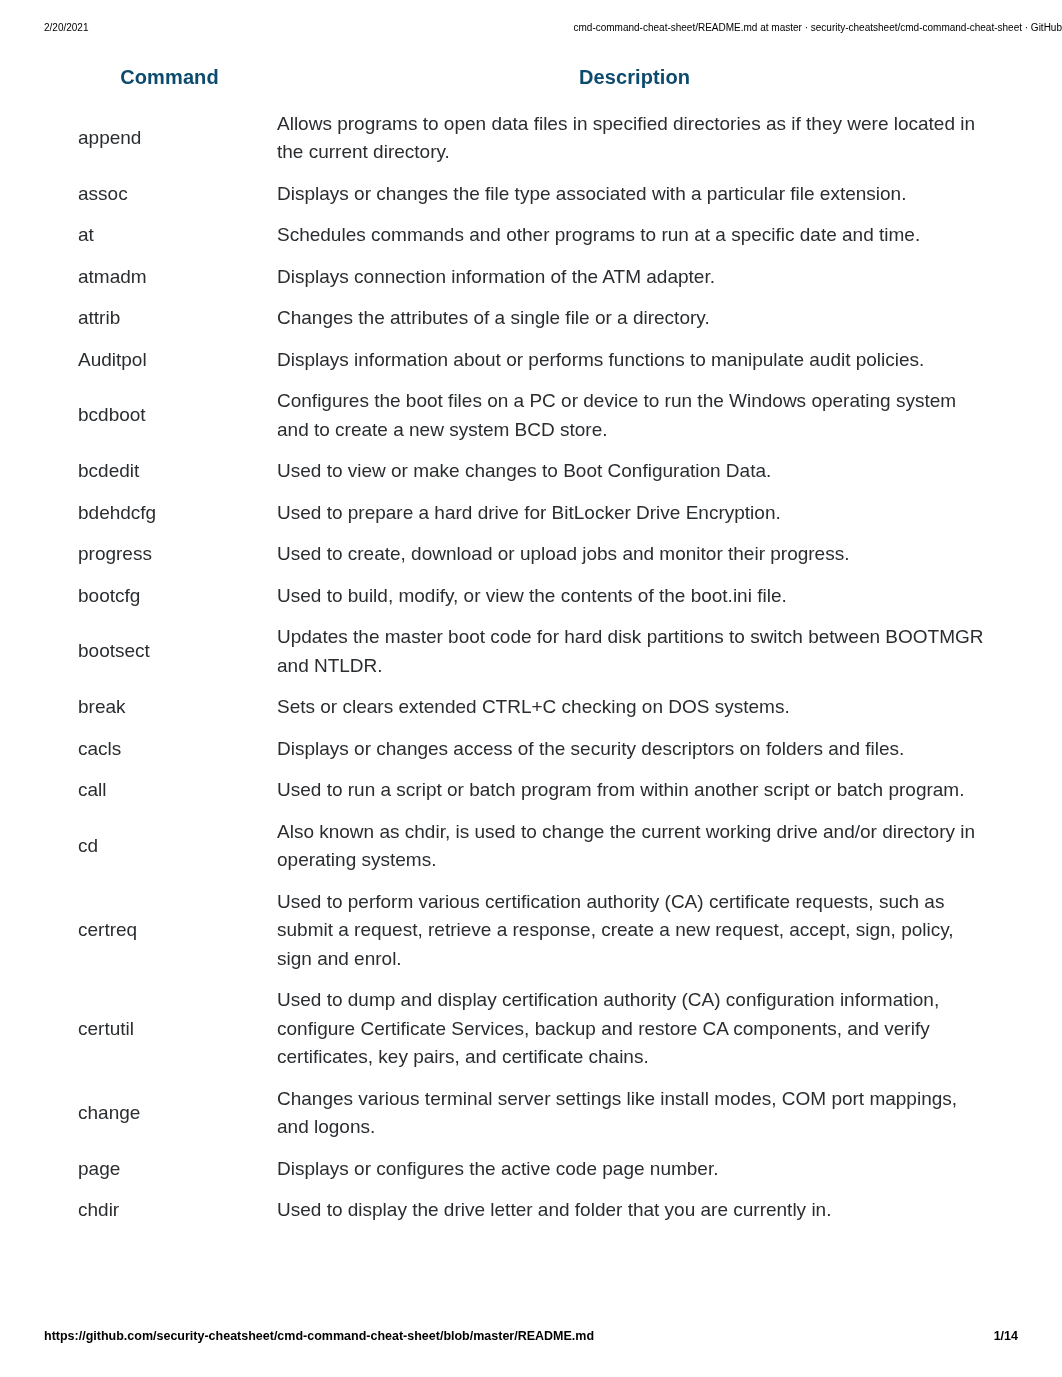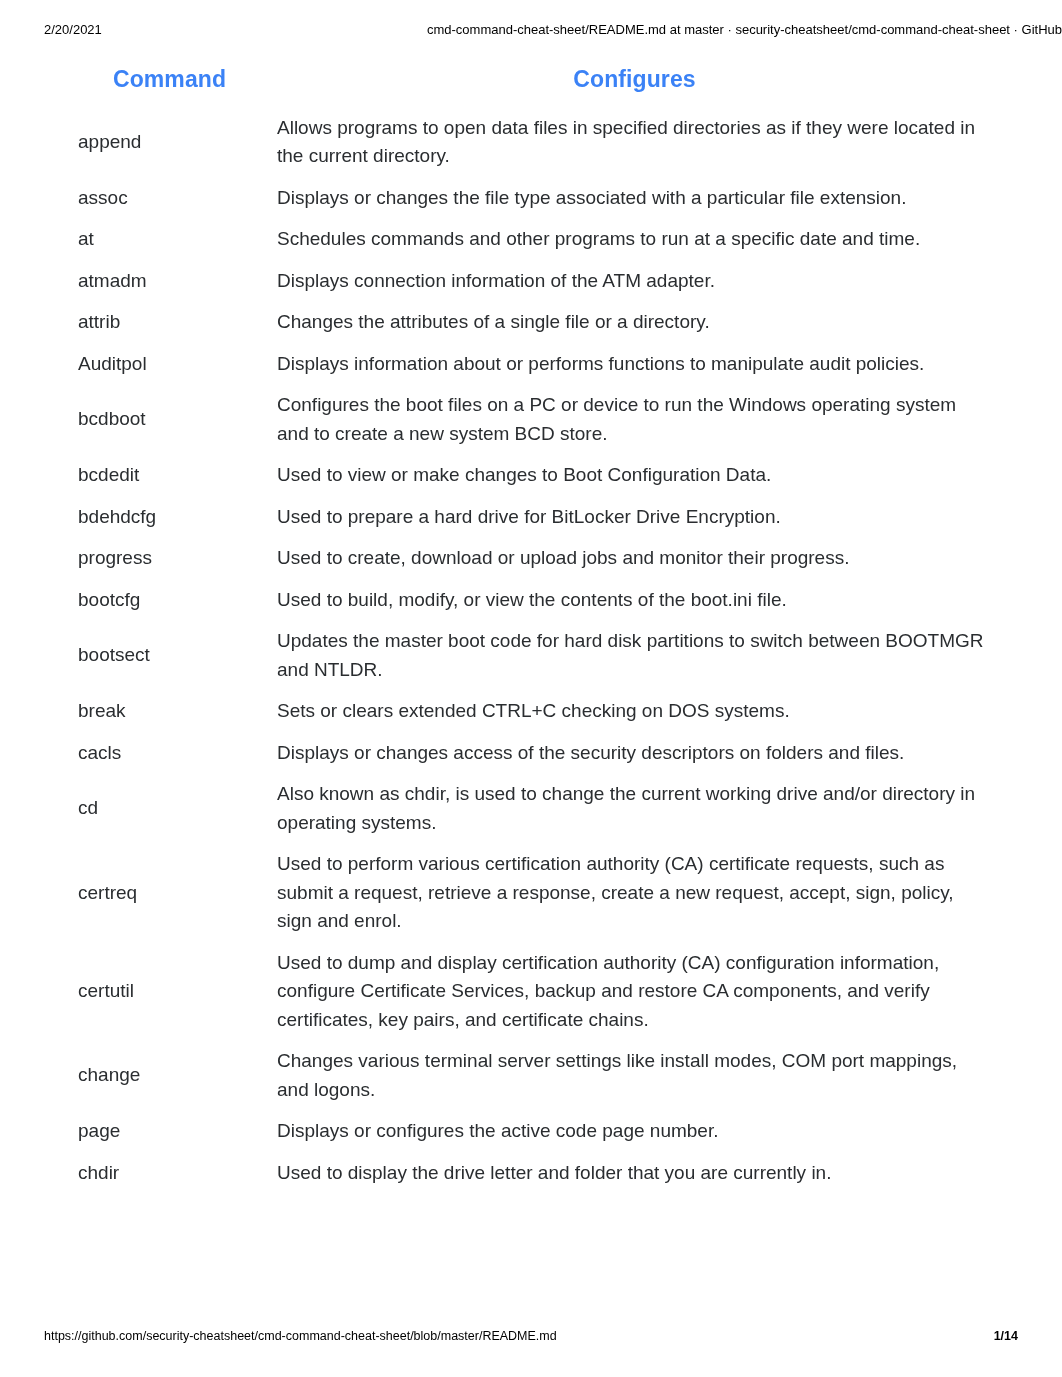--- a/index.html
+++ b/index.html
@@ -18,21 +18,21 @@
   }
 
   
   .print-header {
     position: absolute;
     top: 22px;
     left: 0;
     width: 1062px;
     height: 20px;
     font-family: "Liberation Sans", sans-serif;
-    font-size: 13px;
+    font-size: 10px;
     color: #000000;
     white-space: nowrap;
   }
   .print-header .ph-date {
     position: absolute;
     left: 44px;
     top: 0;
   }
   .print-header .ph-title {
     position: absolute;
@@ -51,20 +51,21 @@
     height: 20px;
     font-family: "Liberation Sans", sans-serif;
     font-size: 12.5px;
     color: #000000;
     white-space: nowrap;
   }
   .print-footer .pf-url {
     position: absolute;
     left: 44px;
     top: 0;
+    font-weight: bold;
   }
   .print-footer .pf-page {
     position: absolute;
     right: 44px;
     top: 0;
     font-weight: bold;
   }
 
   
   .cheat-table {
@@ -72,23 +73,23 @@
     top: 66px;
     left: 62px;
     width: 930px;
     border-collapse: collapse;
     table-layout: fixed;
   }
   .cheat-table col.col-cmd  { width: 215px; }
   .cheat-table col.col-desc { width: 715px; }
 
   .cheat-table th {
-    font-size: 23px;
+    font-size: 20px;
     font-weight: bold;
-    color: #3b82f6;
+    color: #0c4a6e;
     padding: 0 0 14px 0;
     text-align: center;
     vertical-align: bottom;
     letter-spacing: 0.1px;
   }
   .cheat-table th.th-cmd  { text-align: center; padding-left: 0; }
   .cheat-table th.th-desc { text-align: center; }
 
   .cheat-table td {
     font-size: 19px;
@@ -116,21 +117,21 @@
 </div>
 
 <table class="cheat-table">
   <colgroup>
     <col class="col-cmd">
     <col class="col-desc">
   </colgroup>
   <thead>
     <tr>
       <th class="th-cmd">Command</th>
-      <th class="th-desc">Configures</th>
+      <th class="th-desc">Description</th>
     </tr>
   </thead>
   <tbody id="table-body">
 
   <tr>
         <td class="cmd">append</td>
         <td class="desc">Allows programs to open data files in specified directories as if they were located in the current directory.</td>
       </tr>
       <tr>
         <td class="cmd">assoc</td>
@@ -176,20 +177,24 @@
         <td class="cmd">bootsect</td>
         <td class="desc">Updates the master boot code for hard disk partitions to switch between BOOTMGR and NTLDR.</td>
       </tr>
       <tr>
         <td class="cmd">break</td>
         <td class="desc">Sets or clears extended CTRL+C checking on DOS systems.</td>
       </tr>
       <tr>
         <td class="cmd">cacls</td>
         <td class="desc">Displays or changes access of the security descriptors on folders and files.</td>
+      </tr>
+      <tr>
+        <td class="cmd">call</td>
+        <td class="desc">Used to run a script or batch program from within another script or batch program.</td>
       </tr>
       <tr>
         <td class="cmd">cd</td>
         <td class="desc">Also known as chdir, is used to change the current working drive and/or directory in operating systems.</td>
       </tr>
       <tr>
         <td class="cmd">certreq</td>
         <td class="desc">Used to perform various certification authority (CA) certificate requests, such as submit a request, retrieve a response, create a new request, accept, sign, policy, sign and enrol.</td>
       </tr>
       <tr>

